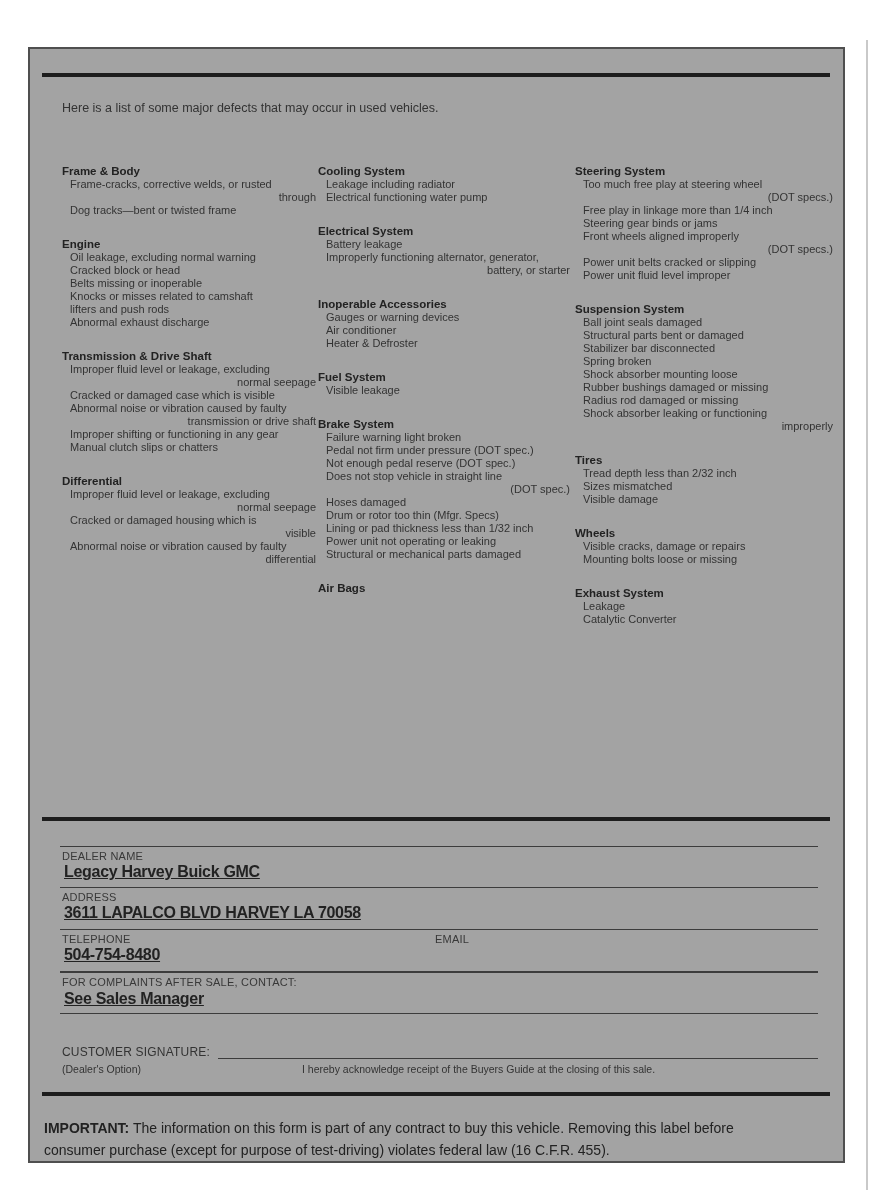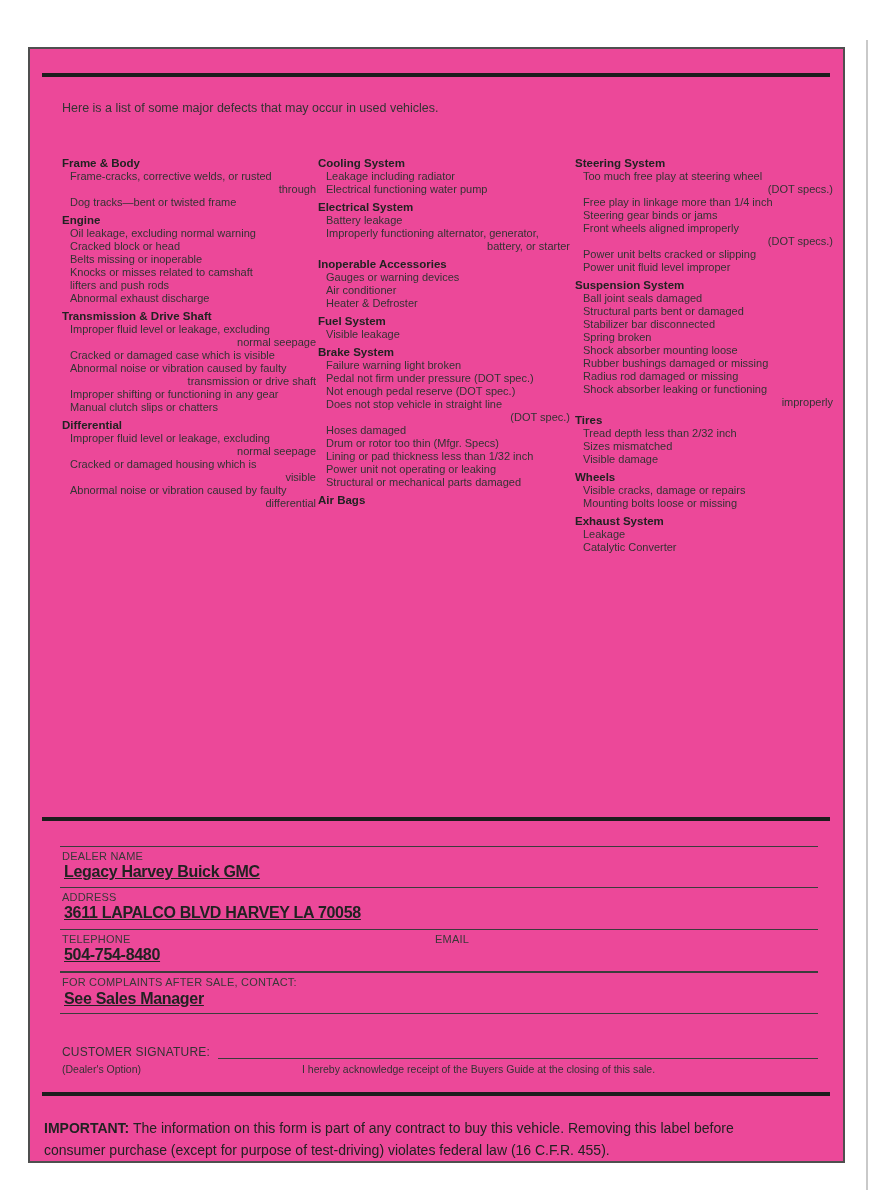--- a/index.html
+++ b/index.html
@@ -4,34 +4,34 @@
 <style>
   html,body{margin:0;padding:0;}
   body{
     width:888px;height:1200px;position:relative;background:#ffffff;
     font-family:"Liberation Sans", sans-serif;color:#2e2e2e;
     -webkit-font-smoothing:antialiased;
   }
   .scan-edge{position:absolute;left:866px;top:40px;width:2px;height:1150px;background:#c9c9c9;}
   .doc-box{
     position:absolute;left:28px;top:47px;width:813px;height:1112px;
-    border:2px solid #4f4f4f;background:#ec4899;
+    border:2px solid #4f4f4f;background:#a3a3a3;
   }
   .rule-heavy{position:absolute;height:4px;background:#1d1d1d;left:12px;width:788px;}
   .rule-top{top:24px;}
   .rule-mid{top:768px;}
   .rule-bottom{top:1043px;}
   .intro{position:absolute;left:32px;top:52px;font-size:12.5px;color:#333;}
   .col{position:absolute;top:99px;font-size:11px;line-height:13px;color:#333;}
   .col-1{left:32px;width:254px;}
   .col-2{left:288px;width:252px;}
   .col-3{left:545px;width:258px;}
   .section{margin-bottom:0;}
-  .sec-title{font-weight:bold;font-size:11.5px;color:#222;margin-top:4px;line-height:14px;}
-  .section:first-child .sec-title{margin-top:8px;}
+  .sec-title{font-weight:bold;font-size:11.5px;color:#222;margin-top:20px;line-height:14px;}
+  .section:first-child .sec-title{margin-top:16px;}
   .item{padding-left:8px;}
   .item .cont{padding-left:14px;text-align:right;}
   .form-area{position:absolute;left:0;top:0;width:100%;height:100%;}
   .fline{position:absolute;left:30px;width:758px;height:1px;background:#3c3c3c;}
   .fline2{position:absolute;left:30px;width:758px;height:2px;background:#3c3c3c;}
   .flabel{position:absolute;left:32px;font-size:11px;color:#383838;letter-spacing:.2px;}
   .fvalue{position:absolute;left:34px;font-size:16px;font-weight:700;color:#222;letter-spacing:-.3px;text-decoration:underline;}
   .sig-label{position:absolute;left:32px;font-size:12px;color:#333;letter-spacing:.2px;}
   .sig-line{position:absolute;left:188px;width:600px;height:1px;background:#3c3c3c;}
   .small-print{position:absolute;font-size:10.5px;color:#333;}

